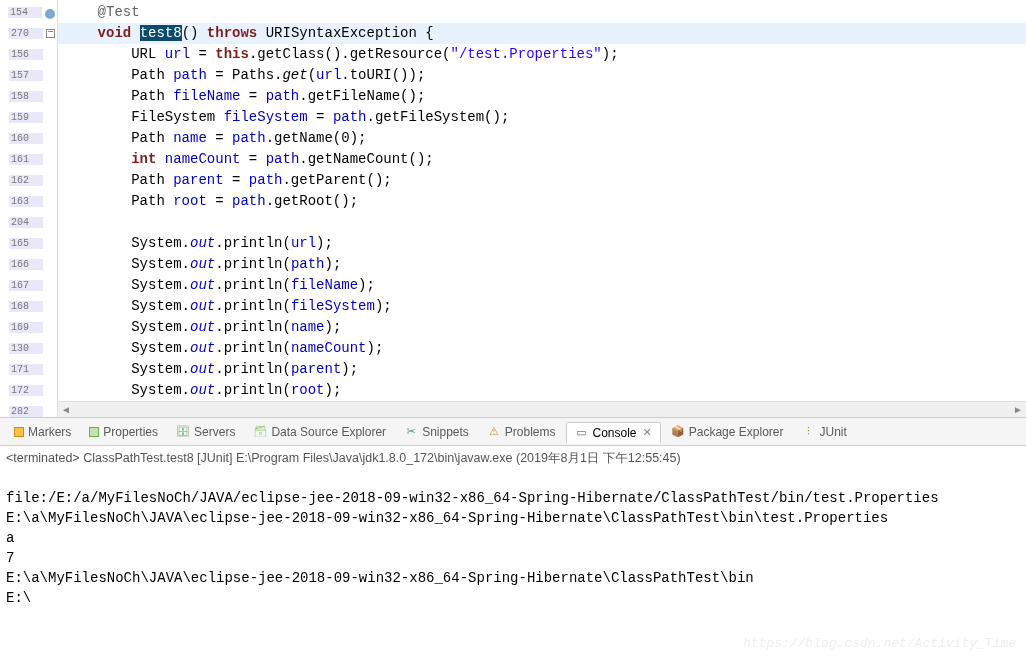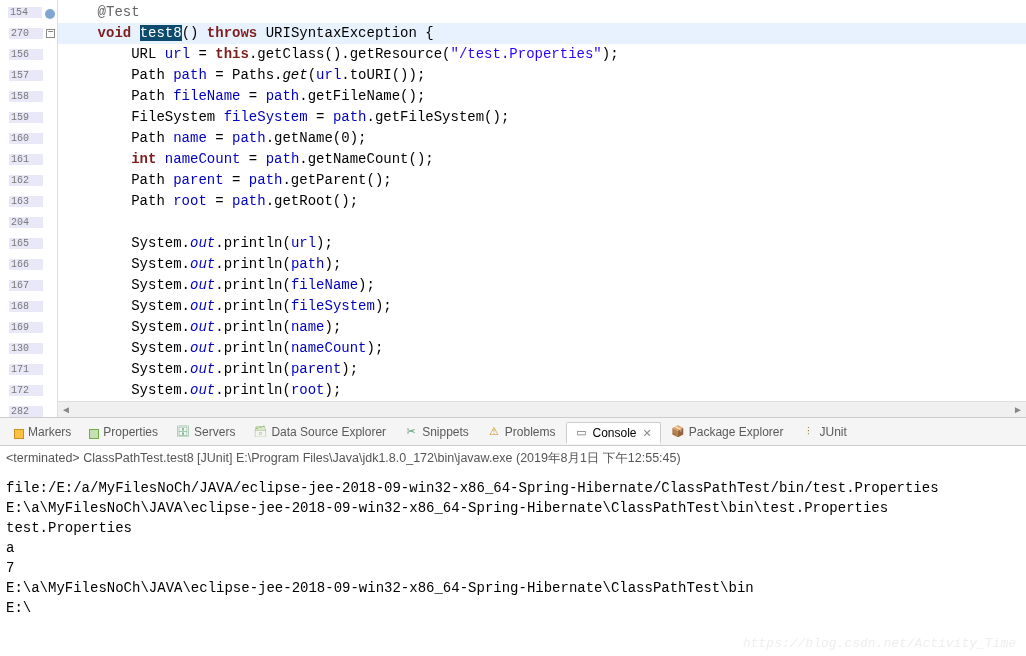--- a/index.html
+++ b/index.html
@@ -106,21 +106,21 @@
       height: 28px;
       background: #f5f5f5;
       border-bottom: 1px solid #ccc;
       display: flex;
       align-items: center;
       padding: 0 6px;
       gap: 2px;
     }
     .view-tab {
       display: inline-flex;
-      align-items: flex-end;
+      align-items: center;
       gap: 4px;
       padding: 3px 8px;
       color: #5a5a5a;
       font-size: 12px;
       cursor: pointer;
       border-radius: 2px;
     }
     .view-tab.active {
       background: #fff;
       border: 1px solid #ccc;
@@ -147,21 +147,21 @@
       overflow: hidden;
       padding: 2px 6px;
       font-family: Consolas, "Courier New", monospace;
       font-size: 14px;
       line-height: 20px;
     }
     .console-header {
       color: #555;
       font-size: 12.5px;
       font-family: "Segoe UI", Tahoma, sans-serif;
-      margin-bottom: 10px;
+      margin-bottom: 20px;
     }
     .console-line {
       white-space: pre;
     }
     .watermark {
       position: absolute;
       bottom: 2px;
       right: 10px;
       color: #eee;
       font-size: 13px;
@@ -319,20 +319,19 @@
       <span class="tab-icon ico-junit">⫶</span>
       <span>JUnit</span>
     </div>
   </div>
 
 <div class="console-area">
   <div class="console-header">&lt;terminated&gt; ClassPathTest.test8 [JUnit] E:\Program Files\Java\jdk1.8.0_172\bin\javaw.exe (2019年8月1日 下午12:55:45)</div>
   <div id="console-body">
       <div class="console-line">file:/E:/a/MyFilesNoCh/JAVA/eclipse-jee-2018-09-win32-x86_64-Spring-Hibernate/ClassPathTest/bin/test.Properties</div>
       <div class="console-line">E:\a\MyFilesNoCh\JAVA\eclipse-jee-2018-09-win32-x86_64-Spring-Hibernate\ClassPathTest\bin\test.Properties</div>
-      <div class="console-line">test.Properties</div>
       <div class="console-line">a</div>
       <div class="console-line">7</div>
       <div class="console-line">E:\a\MyFilesNoCh\JAVA\eclipse-jee-2018-09-win32-x86_64-Spring-Hibernate\ClassPathTest\bin</div>
       <div class="console-line">E:\</div>
     </div>
   <div class="watermark">https://blog.csdn.net/Activity_Time</div>
 </div>
 
 </body></html>

